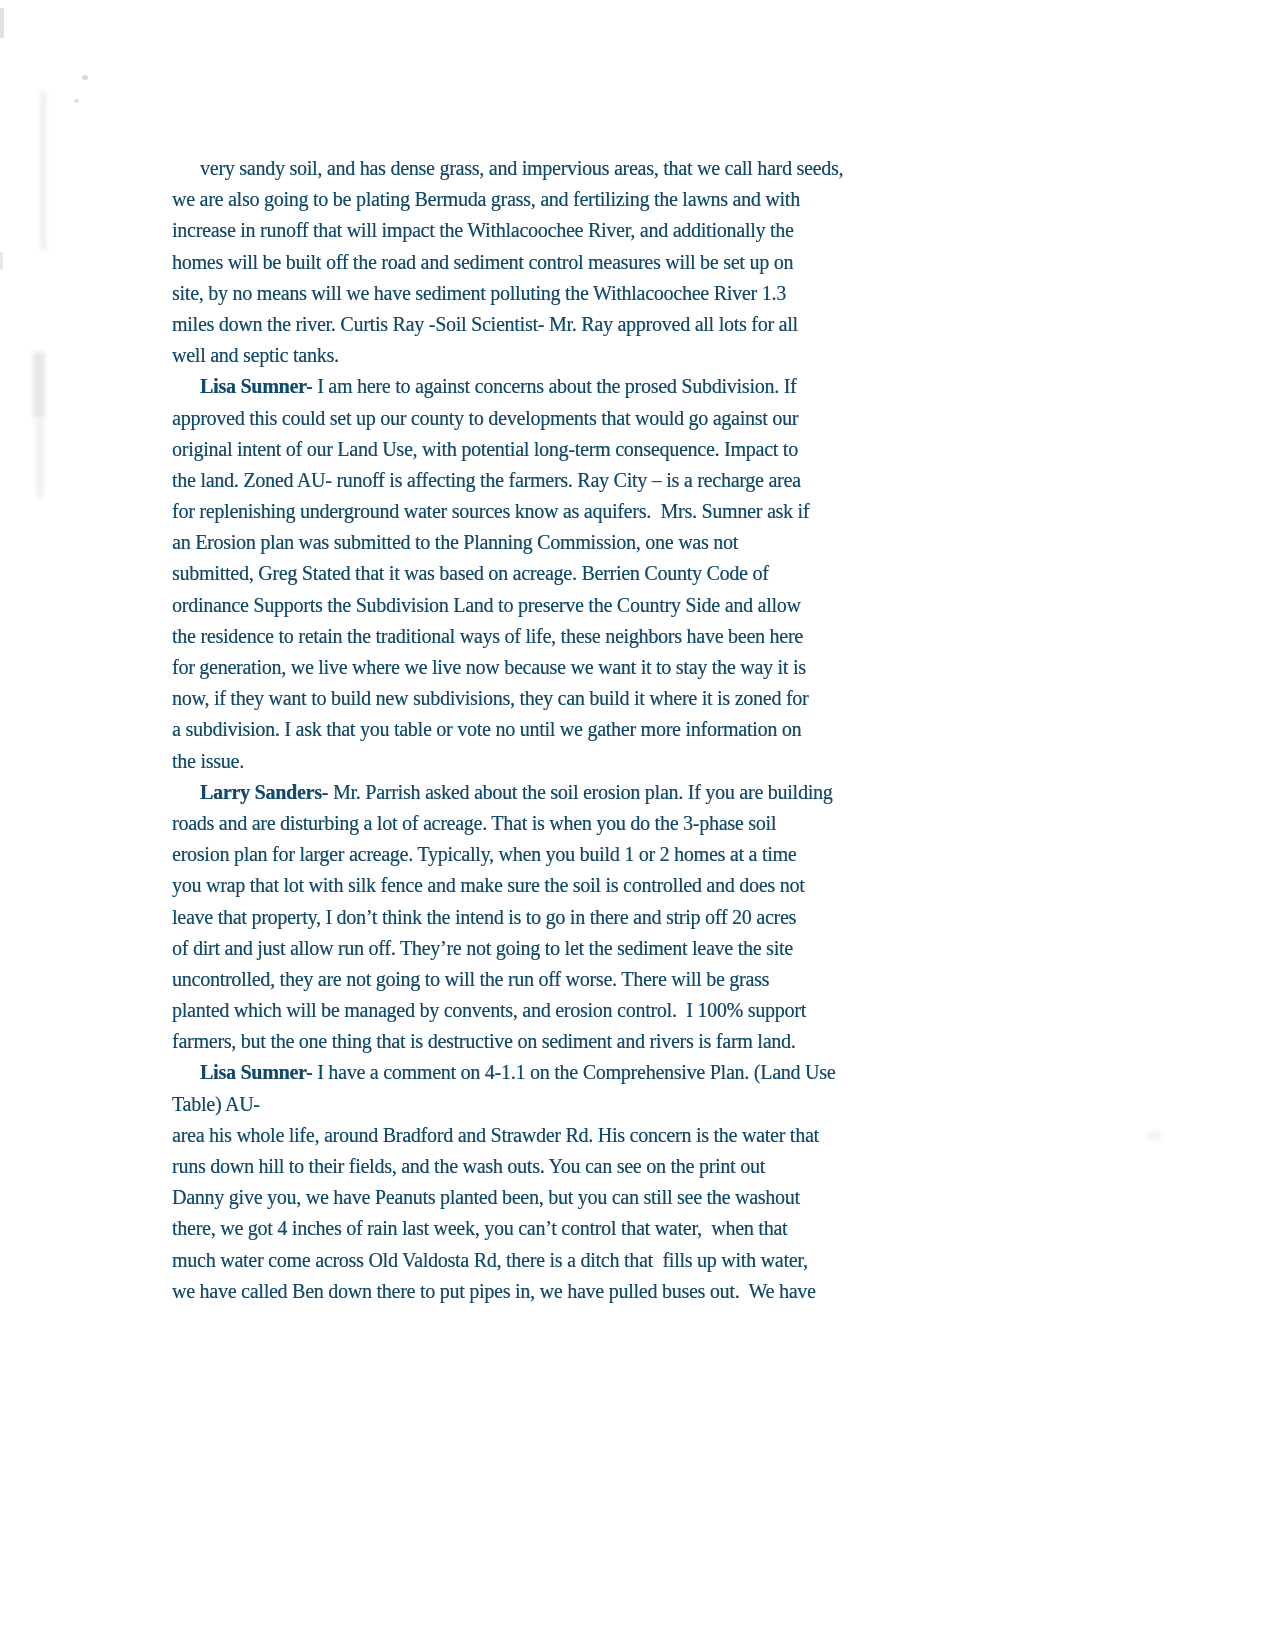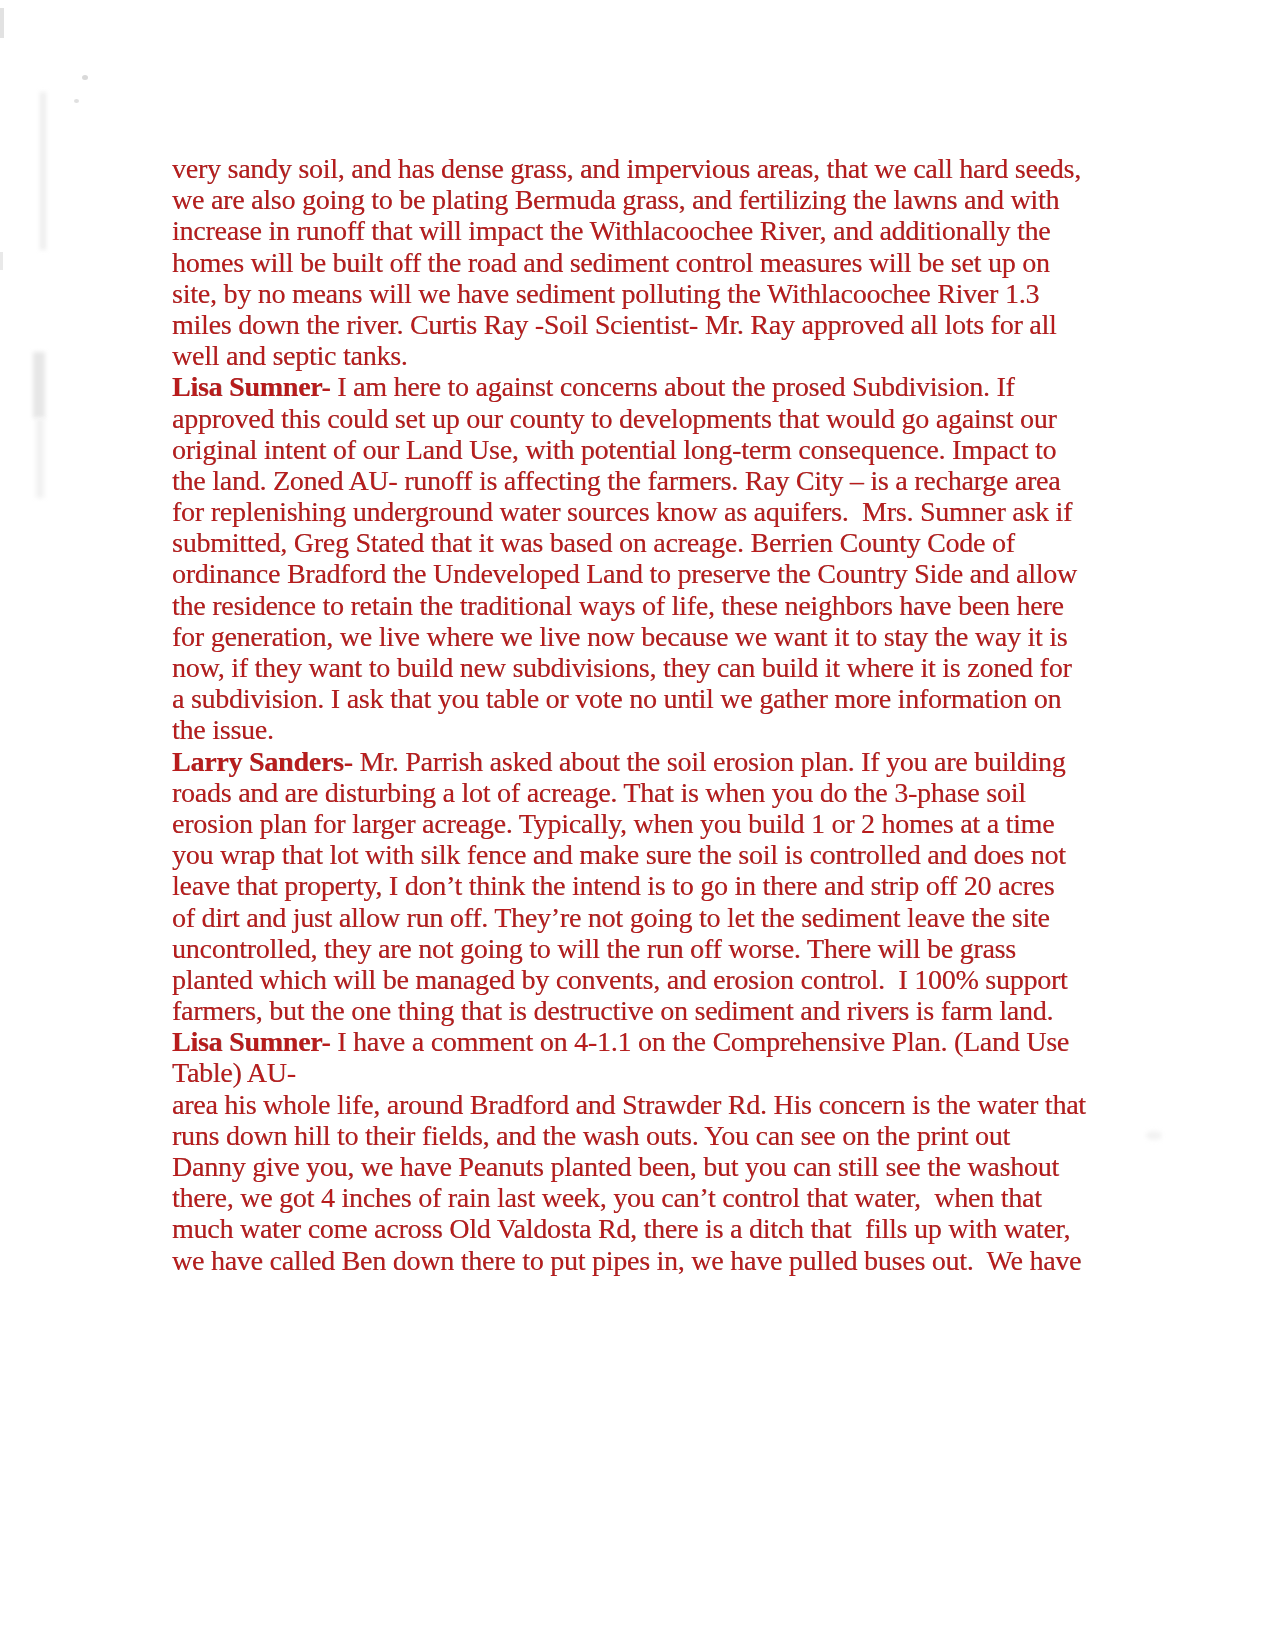--- a/index.html
+++ b/index.html
@@ -13,32 +13,32 @@
     height: 1650px;
     background: #ffffff;
     overflow: hidden;
   }
   .text-block {
     position: absolute;
     left: 172px;
     top: 153px;
     width: 910px;
     font-family: "Liberation Serif", serif;
-    font-size: 28px;
+    font-size: 20px;
     line-height: 31.2px;
-    color: #b91c1c;
+    color: #0c4a6e;
     text-shadow: 0.3px 0.3px 0 rgba(20,20,20,0.45);
   }
   .paragraph { margin: 0; }
   .line {
     white-space: pre;
     height: 31.2px;
     letter-spacing: -0.25px;
   }
-  .speaker { font-weight: bold; }
+  .speaker { font-weight: bold; margin-left: 28px; }
   
   .artifact { position: absolute; pointer-events: none; }
   .a-edge-top    { left: 0px;    top: 8px;    width: 4px;  height: 30px;  background: #e2e2e2; }
   .a-edge-mid    { left: 0px;    top: 252px;  width: 3px;  height: 18px;  background: #e9e9e9; }
   .a-smudge-1    { left: 40px;   top: 92px;   width: 6px;  height: 158px; background: #ededed; filter: blur(2px); }
   .a-smudge-2    { left: 33px;   top: 352px;  width: 12px; height: 66px;  background: #e7e7e7; filter: blur(2px); }
   .a-smudge-3    { left: 36px;   top: 418px;  width: 8px;  height: 80px;  background: #f1f1f1; filter: blur(2px); }
   .a-dot-1       { left: 82px;   top: 75px;   width: 6px;  height: 5px;   background: #d9d9d9; border-radius: 50%; }
   .a-dot-2       { left: 74px;   top: 99px;   width: 5px;  height: 4px;   background: #e0e0e0; border-radius: 50%; }
   .a-smudge-right{ left: 1146px; top: 1131px; width: 16px; height: 9px;   background: #f2f2f2; filter: blur(2px); border-radius: 50%; }
@@ -68,22 +68,23 @@
       <div class="line">miles down the river. Curtis Ray -Soil Scientist- Mr. Ray approved all lots for all</div>
       <div class="line">well and septic tanks.</div>
     </div>
 
     <div class="paragraph">
       <div class="line"><span class="speaker">Lisa Sumner-</span><span> I am here to against concerns about the prosed Subdivision. If</span></div>
       <div class="line">approved this could set up our county to developments that would go against our</div>
       <div class="line">original intent of our Land Use, with potential long-term consequence. Impact to</div>
       <div class="line">the land. Zoned AU- runoff is affecting the farmers. Ray City – is a recharge area</div>
       <div class="line">for replenishing underground water sources know as aquifers.  Mrs. Sumner ask if</div>
+      <div class="line">an Erosion plan was submitted to the Planning Commission, one was not</div>
       <div class="line">submitted, Greg Stated that it was based on acreage. Berrien County Code of</div>
-      <div class="line">ordinance Bradford the Undeveloped Land to preserve the Country Side and allow</div>
+      <div class="line">ordinance Supports the Subdivision Land to preserve the Country Side and allow</div>
       <div class="line">the residence to retain the traditional ways of life, these neighbors have been here</div>
       <div class="line">for generation, we live where we live now because we want it to stay the way it is</div>
       <div class="line">now, if they want to build new subdivisions, they can build it where it is zoned for</div>
       <div class="line">a subdivision. I ask that you table or vote no until we gather more information on</div>
       <div class="line">the issue.</div>
     </div>
 
     <div class="paragraph">
       <div class="line"><span class="speaker">Larry Sanders-</span><span> Mr. Parrish asked about the soil erosion plan. If you are building</span></div>
       <div class="line">roads and are disturbing a lot of acreage. That is when you do the 3-phase soil</div>

